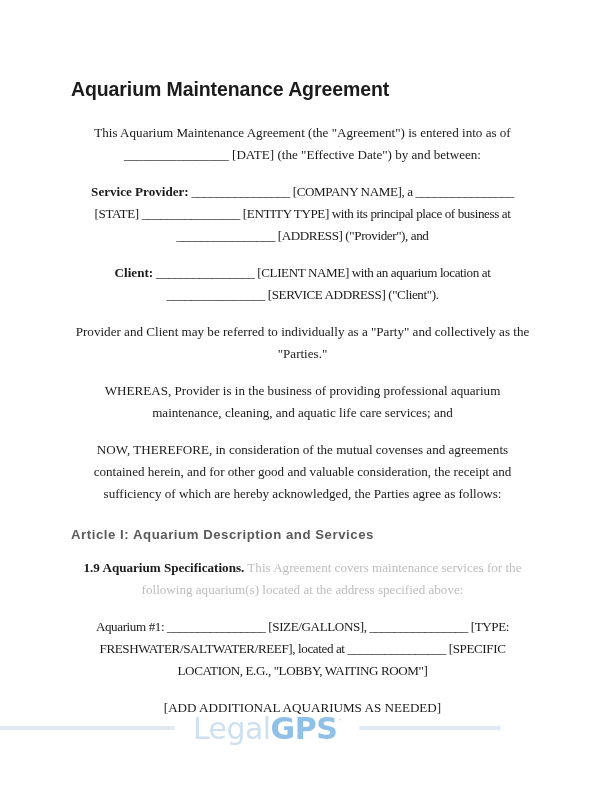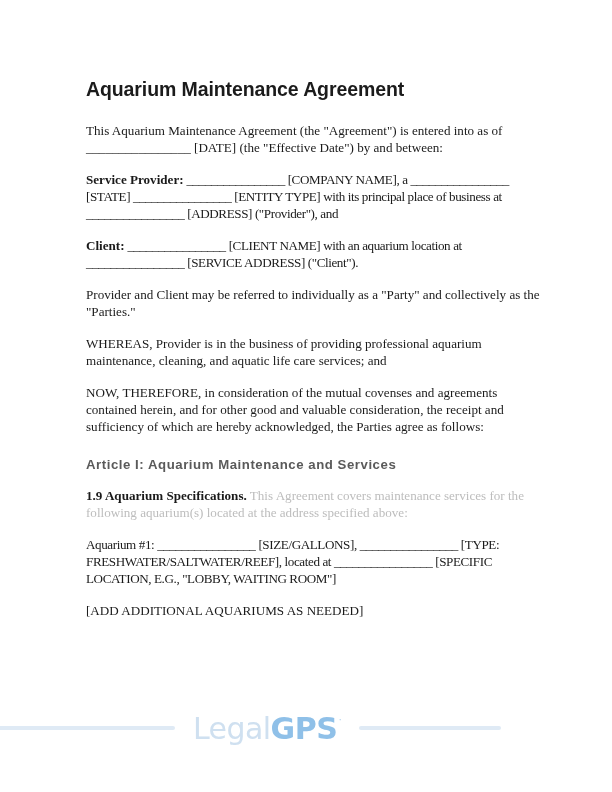--- a/index.html
+++ b/index.html
@@ -21,21 +21,20 @@
     height: 792px;
     background: #ffffff;
     box-sizing: border-box;
   }
 
   .doc-body {
     position: absolute;
     left: 71px;
     top: 78px;
     width: 463px;
-    margin-left: 15px;
   }
 
   
   .doc-title {
     font-family: "Liberation Sans", "DejaVu Sans", sans-serif;
     font-weight: bold;
     font-size: 19.5px;
     line-height: 1.2;
     color: #1b1b1b;
     letter-spacing: -0.1px;
@@ -56,24 +55,24 @@
     font-weight: bold;
     font-size: 13.2px;
     color: #5a5a5a;
     letter-spacing: 0.55px;
     margin: 22px 0 15px 0;
   }
 
   
   p.para {
     font-size: 13.1px;
-    line-height: 17px;
+    line-height: 22px;
     margin: 0 0 15px 0;
     color: #1a1a1a;
-    text-align: left;
+    text-align: center;
   }
   p.para:last-child { margin-bottom: 0; }
 
   .lead-in {
     font-weight: bold;
   }
   .blank {
     letter-spacing: -0.4px;
   }
 
@@ -150,21 +149,21 @@
     </p>
 
     <p class="para">Provider and Client may be referred to individually as a "Party" and collectively as the "Parties."</p>
 
 
     <p class="para">WHEREAS, Provider is in the business of providing professional aquarium maintenance, cleaning, and aquatic life care services; and</p>
 
 
     <p class="para">NOW, THEREFORE, in consideration of the mutual covenses and agreements contained herein, and for other good and valuable consideration, the receipt and sufficiency of which are hereby acknowledged, the Parties agree as follows:</p>
 
-    <h2 class="h-article">Article I: Aquarium Maintenance and Services</h2>
+    <h2 class="h-article">Article I: Aquarium Description and Services</h2>
 
     <p class="para fade1">
       <span class="lead-in">1.9 Aquarium Specifications.</span><span class="fade2"> This Agreement covers maintenance services for the following aquarium(s) located at the address specified above:</span>
     </p>
 
     <p class="para fade3 blank">Aquarium #1: ________________ [SIZE/GALLONS], ________________ [TYPE: FRESHWATER/SALTWATER/REEF], located at ________________ [SPECIFIC LOCATION, E.G., "LOBBY, WAITING ROOM"]</p>
 
     <p class="para fade5">[ADD ADDITIONAL AQUARIUMS AS NEEDED]</p>
 
   </div>

